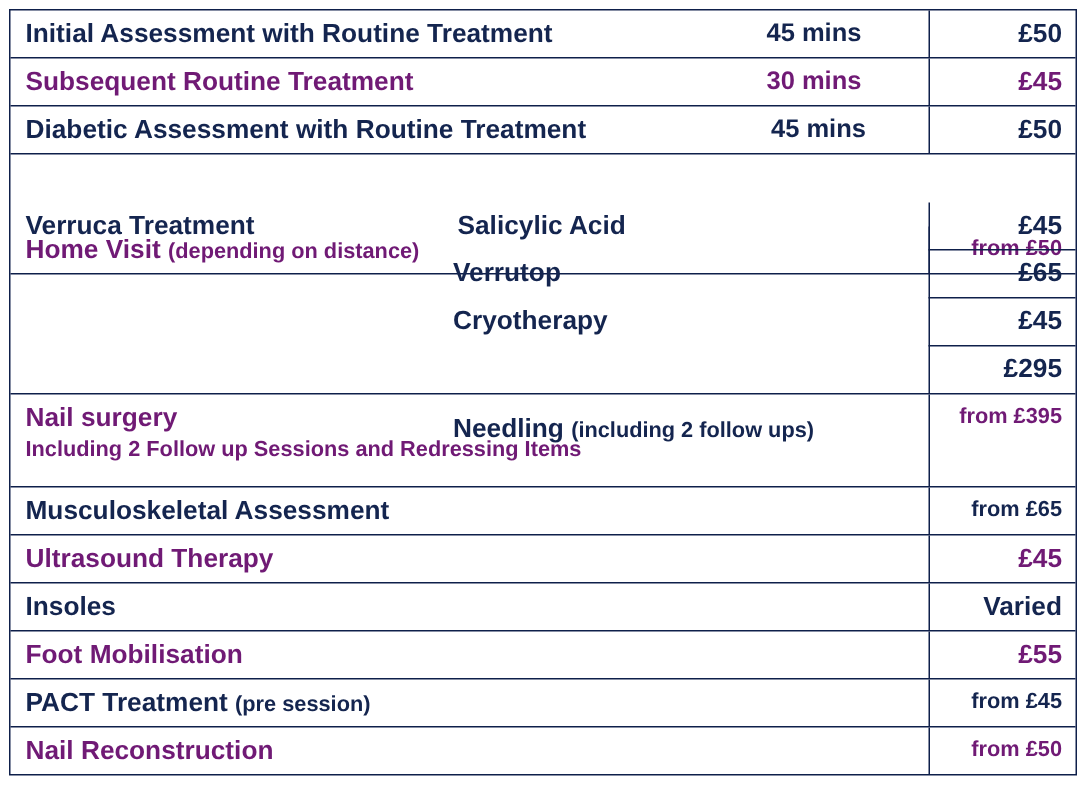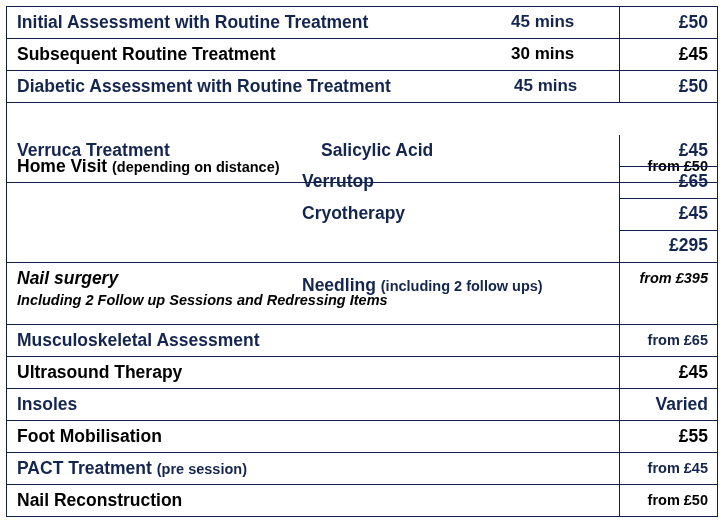--- a/index.html
+++ b/index.html
@@ -9,21 +9,21 @@
          border:1.5px solid #0e1f4a; box-sizing:border-box; }
   .row { position:absolute; left:0; width:100%; box-sizing:border-box;
          border-bottom:1.5px solid #0e1f4a; }
   .row.last { border-bottom:none; }
   .lab { position:absolute; left:10px; top:5px; font-size:17.5px; white-space:nowrap;text-align:right; }
   .mins { position:absolute; font-size:17px; white-space:nowrap; top:5px; }
   .sep { position:absolute; left:612px; top:0; bottom:0; border-left:1.5px solid #0e1f4a; }
   .price { position:absolute; right:9px; top:5px; font-size:17.5px; text-align:right; white-space:nowrap; }
   .small { font-size:14.5px; }
   .dark { color:#14254f; }
-  .blue { color:#000000; }
+  .blue { color:#701a75; }
   .sub { position:absolute; left:295px; font-size:17.5px; white-space:nowrap; }
   .subline { position:absolute; left:612px; right:0; border-top:1.5px solid #0e1f4a; }
   .subprice { position:absolute; right:9px; font-size:17.5px; white-space:nowrap; }
 </style>
 </head>
 <body>
 
 <div class="tbl">
 
   <div class="row dark" style="top:0;height:32px;">
@@ -53,40 +53,40 @@
       <span class="small">(depending on distance)</span>
     </span>
     <div class="sep"></div>
     <span class="price small" style="top:7px;">from £50</span>
   </div>
 
   <div class="row dark" style="top:128px;height:128px;">
     <span class="lab">Verruca Treatment</span>
     <div class="sep"></div>
 
-    <span class="sub" style="top:5px;left:314px;">Salicylic Acid</span>
+    <span class="sub" style="top:5px;left:298px;">Salicylic Acid</span>
     <span class="subprice" style="top:5px;">£45</span>
     <div class="subline" style="top:31px;"></div>
 
     <span class="sub" style="top:36px;">Verrutop</span>
     <span class="subprice" style="top:36px;">£65</span>
     <div class="subline" style="top:63px;"></div>
 
     <span class="sub" style="top:68px;">Cryotherapy</span>
     <span class="subprice" style="top:68px;">£45</span>
     <div class="subline" style="top:95px;"></div>
 
     <span class="sub" style="top:100px;margin-top:40px;">
       <span>Needling</span>
       <span class="small">(including 2 follow ups)</span>
     </span>
     <span class="subprice" style="top:100px;">£295</span>
   </div>
 
-  <div class="row blue" style="top:256px;height:62px;font-style:italic;">
+  <div class="row blue" style="top:256px;height:62px;">
     <span class="lab">Nail surgery</span>
     <span class="lab small" style="top:29px;">Including 2 Follow up Sessions and Redressing Items</span>
     <div class="sep"></div>
     <span class="price small" style="top:7px;">from £395</span>
   </div>
 
   <div class="row dark" style="top:318px;height:32px;">
     <span class="lab">Musculoskeletal Assessment</span>
     <div class="sep"></div>
     <span class="price small" style="top:7px;">from £65</span>

